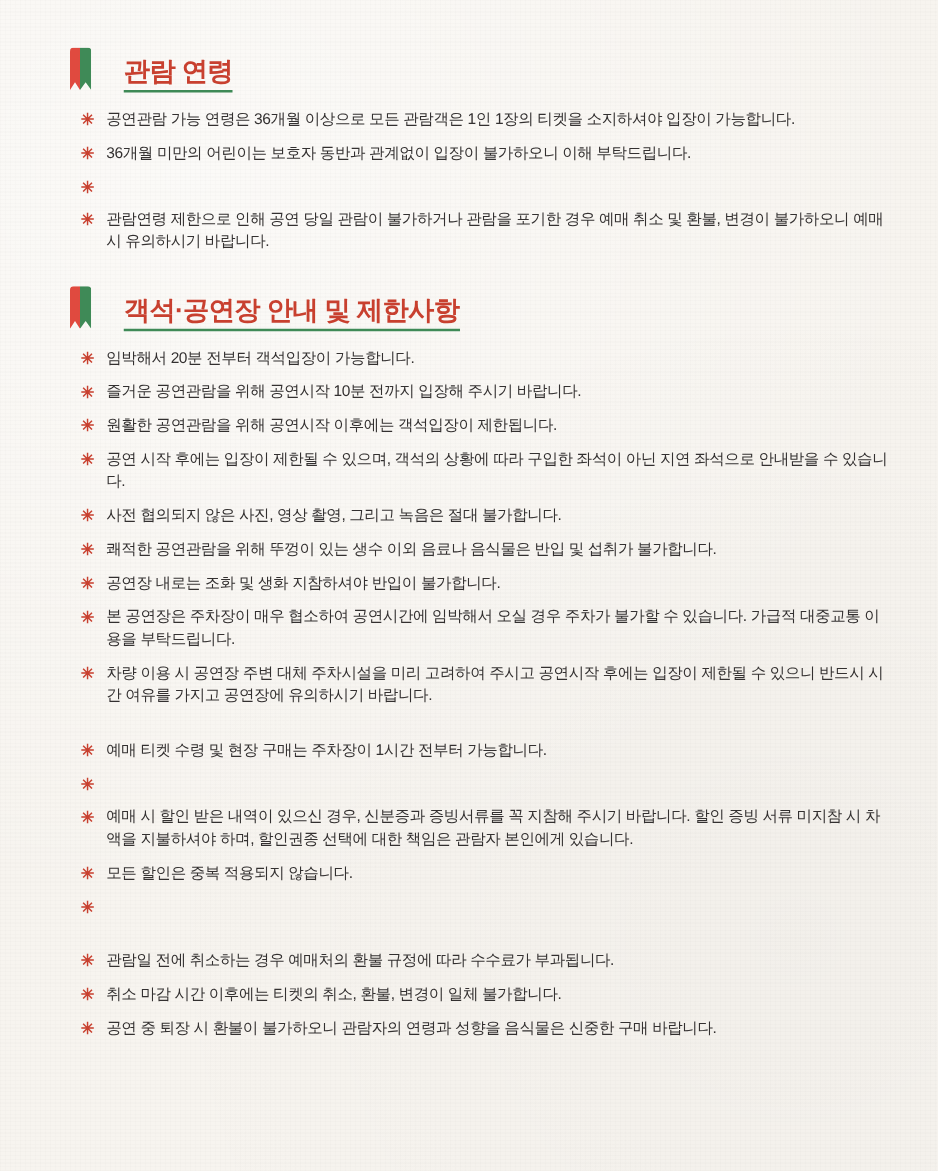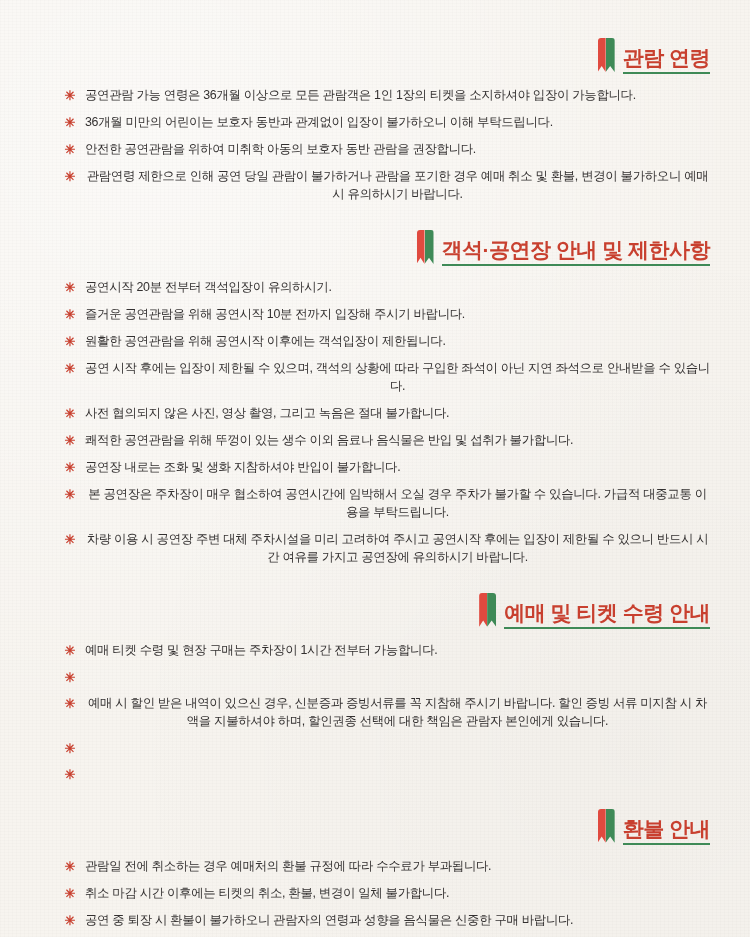--- a/index.html
+++ b/index.html
@@ -32,23 +32,22 @@
     z-index: 1;
     padding: 38px 40px 10px 56px;
     box-sizing: border-box;
   }
   .section {
     margin-bottom: 26px;
   }
   .section-head {
     display: flex;
     align-items: flex-end;
-    gap: 8px;
+    gap: 26px;
     margin-bottom: 13px;
-    justify-content: flex-end;
   }
   .ribbon-icon {
     width: 17px;
     height: 34px;
     position: relative;
     flex: 0 0 auto;
     margin-bottom: 2px;
   }
   .ribbon-icon .red {
     position: absolute;
@@ -99,21 +98,20 @@
     width: 12px;
     text-align: center;
     font-weight: bold;
   }
   .btext {
     font-size: 12.4px;
     line-height: 1.45;
     color: #333030;
     letter-spacing: -0.3px;
     max-width: 640px;
-    text-align: center;
   }
   .sec-venue .btext { max-width: 660px; }
 </style>
 </head>
 <body>
 
 <div class="paper-texture"></div>
 
 <div class="page">
 
@@ -129,41 +127,40 @@
       <li>
         <span class="star">✳</span>
         <span class="btext">공연관람 가능 연령은 36개월 이상으로 모든 관람객은 1인 1장의 티켓을 소지하셔야 입장이 가능합니다.</span>
       </li>
       <li>
         <span class="star">✳</span>
         <span class="btext">36개월 미만의 어린이는 보호자 동반과 관계없이 입장이 불가하오니 이해 부탁드립니다.</span>
       </li>
       <li>
         <span class="star">✳</span>
-        <span class="btext">안전한 공연관람을 위하여 미취학 아동의 보호자 동반 관람을 권장합니다.</span>
       </li>
       <li>
         <span class="star">✳</span>
         <span class="btext">관람연령 제한으로 인해 공연 당일 관람이 불가하거나 관람을 포기한 경우 예매 취소 및 환불, 변경이 불가하오니 예매 시 유의하시기 바랍니다.</span>
       </li>
     </ul>
   </div>
 
   <div class="section sec-venue">
     <div class="section-head">
       <span class="ribbon-icon">
         <span class="red"></span>
           <span class="green"></span>
       </span>
       <span class="section-title">객석·공연장 안내 및 제한사항</span>
     </div>
     <ul class="bullets">
       <li>
         <span class="star">✳</span>
-        <span class="btext">공연시작 20분 전부터 객석입장이 유의하시기.</span>
+        <span class="btext">임박해서 20분 전부터 객석입장이 가능합니다.</span>
       </li>
       <li>
         <span class="star">✳</span>
         <span class="btext">즐거운 공연관람을 위해 공연시작 10분 전까지 입장해 주시기 바랍니다.</span>
       </li>
       <li>
         <span class="star">✳</span>
         <span class="btext">원활한 공연관람을 위해 공연시작 이후에는 객석입장이 제한됩니다.</span>
       </li>
       <li>
@@ -187,56 +184,43 @@
         <span class="btext">본 공연장은 주차장이 매우 협소하여 공연시간에 임박해서 오실 경우 주차가 불가할 수 있습니다. 가급적 대중교통 이용을 부탁드립니다.</span>
       </li>
       <li>
         <span class="star">✳</span>
         <span class="btext">차량 이용 시 공연장 주변 대체 주차시설을 미리 고려하여 주시고 공연시작 후에는 입장이 제한될 수 있으니 반드시 시간 여유를 가지고 공연장에 유의하시기 바랍니다.</span>
       </li>
     </ul>
   </div>
 
   <div class="section sec-ticket">
-    <div class="section-head">
-      <span class="ribbon-icon">
-        <span class="red"></span>
-          <span class="green"></span>
-      </span>
-      <span class="section-title">예매 및 티켓 수령 안내</span>
-    </div>
     <ul class="bullets">
       <li>
         <span class="star">✳</span>
         <span class="btext">예매 티켓 수령 및 현장 구매는 주차장이 1시간 전부터 가능합니다.</span>
       </li>
       <li>
         <span class="star">✳</span>
       </li>
       <li>
         <span class="star">✳</span>
         <span class="btext">예매 시 할인 받은 내역이 있으신 경우, 신분증과 증빙서류를 꼭 지참해 주시기 바랍니다. 할인 증빙 서류 미지참 시 차액을 지불하셔야 하며, 할인권종 선택에 대한 책임은 관람자 본인에게 있습니다.</span>
       </li>
       <li>
         <span class="star">✳</span>
+        <span class="btext">모든 할인은 중복 적용되지 않습니다.</span>
       </li>
       <li>
         <span class="star">✳</span>
       </li>
     </ul>
   </div>
 
   <div class="section sec-refund">
-    <div class="section-head">
-      <span class="ribbon-icon">
-        <span class="red"></span>
-          <span class="green"></span>
-      </span>
-      <span class="section-title">환불 안내</span>
-    </div>
     <ul class="bullets">
       <li>
         <span class="star">✳</span>
         <span class="btext">관람일 전에 취소하는 경우 예매처의 환불 규정에 따라 수수료가 부과됩니다.</span>
       </li>
       <li>
         <span class="star">✳</span>
         <span class="btext">취소 마감 시간 이후에는 티켓의 취소, 환불, 변경이 일체 불가합니다.</span>
       </li>
       <li>

